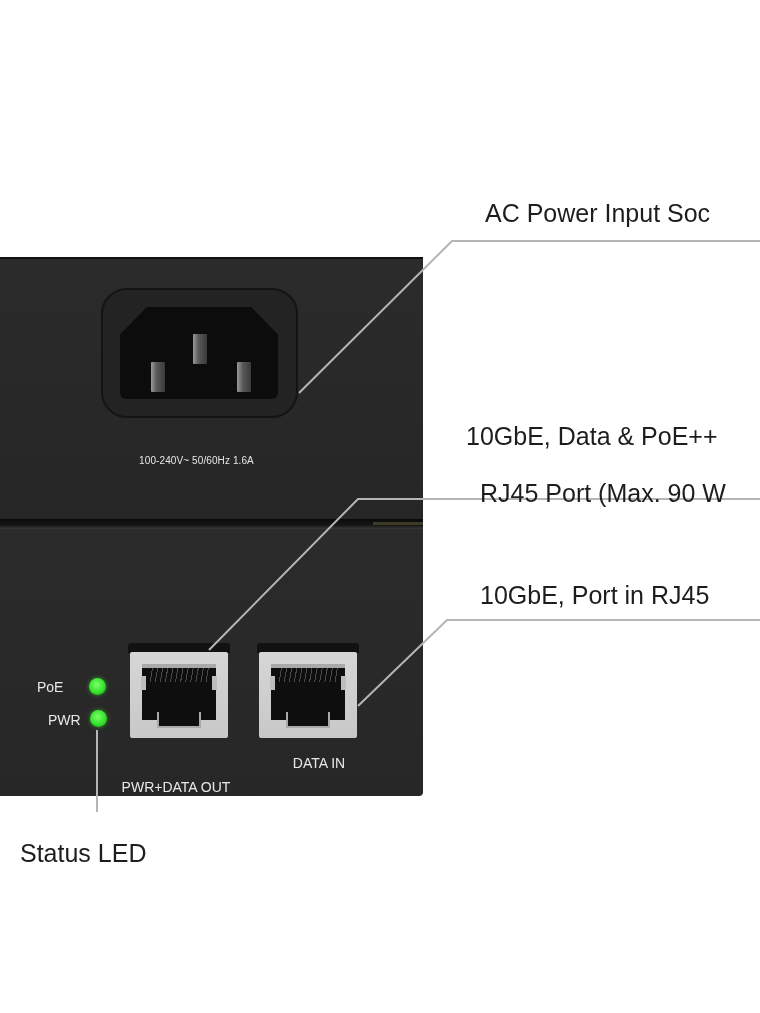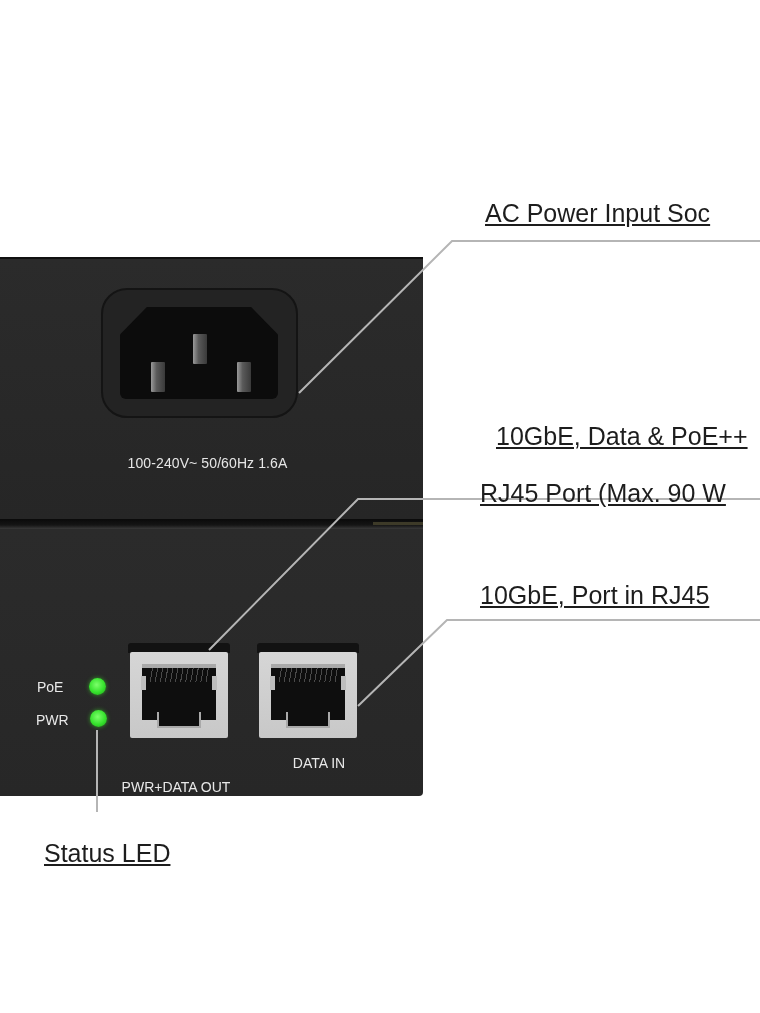--- a/index.html
+++ b/index.html
@@ -35,22 +35,22 @@
       background: #0c0c0c;
       clip-path: polygon(17% 0, 83% 0, 100% 30%, 100% 100%, 0 100%, 0 30%);
       border-radius: 6px;
     }
     .pin {
       position: absolute; width: 14px; height: 30px;
       background: linear-gradient(90deg, #9a9a9a 0%, #5a5a5a 40%, #3a3a3a 100%);
       border-radius: 1px;
     }
     .rating-label {
-      position: absolute; left: 12px; width: 391px; top: 455px; text-align: center;
-      color: #e6e6e6; font-size: 14px; letter-spacing: 0.1px;
+      position: absolute; left: 1px; width: 391px; top: 455px; text-align: center;
+      color: #e6e6e6; font-size: 10px; letter-spacing: 0.1px;
     }
     .led-label {
       position: absolute; color: #e8e8e8; font-size: 14px;
     }
     .led {
       position: absolute; width: 17px; height: 17px; border-radius: 50%;
       background: radial-gradient(circle at 45% 40%, #7cff6a 0%, #35e12c 55%, #1f9a18 100%);
       box-shadow: 0 0 4px rgba(60,230,40,0.6);
     }
     .port {
@@ -82,42 +82,41 @@
     }
     .port-clip {
       position: absolute; top: 24px; width: 5px; height: 14px; background: #bdbdbd;
     }
     .port-label {
       position: absolute; color: #e8e8e8; font-size: 14px; text-align: center;
     }
     .callout {
       position: absolute; color: #1d1d1d; font-size: 25px; white-space: nowrap;
       line-height: 1.25;
-      text-decoration: underline;
     }
     svg.lines { position: absolute; left: 0; top: 0; }
   </style>
 </head>
 <body>
 
 <div class="device-top"></div>
 <div class="ac-socket-outer"></div>
 <div class="ac-socket-inner"></div>
 <div class="pin" style="left:151px; top:362px;"></div>
 <div class="pin" style="left:193px; top:334px;"></div>
 <div class="pin" style="left:237px; top:362px;"></div>
 <div class="rating-label">100-240V~ 50/60Hz 1.6A</div>
 
 <div class="seam"></div>
 
 <div class="device-bottom"></div>
 
 <div class="led-label" style="left:37px; top:679px;">PoE</div>
 <div class="led" style="left:89px; top:678px;"></div>
-<div class="led-label" style="left:36px; top:712px;text-align:center;">PWR</div>
+<div class="led-label" style="left:48px; top:712px;text-align:center;">PWR</div>
 <div class="led" style="left:90px; top:710px;"></div>
 
 <div class="port" style="left:128px; top:643px;">
   <div class="port-lip"></div>
   <div class="port-frame">
     <div class="port-hole"></div>
     <div class="port-contacts"></div>
     <div class="port-clip" style="left:11px;"></div>
     <div class="port-clip" style="left:82px;"></div>
     <div class="port-key"></div>
@@ -138,16 +137,16 @@
 <div class="port-label" style="left:268px; top:755px; width:102px;">DATA IN</div>
 
 <svg class="lines" width="760" height="1013">
   <polyline points="299,393 452,241 760,241" fill="none" stroke="#b5b5b5" stroke-width="2"></polyline>
   <polyline points="209,650 358,499 760,499" fill="none" stroke="#b5b5b5" stroke-width="2"></polyline>
   <polyline points="358,706 447,620 760,620" fill="none" stroke="#b5b5b5" stroke-width="2"></polyline>
   <polyline points="97,730 97,812" fill="none" stroke="#b5b5b5" stroke-width="2"></polyline>
 </svg>
 
 <div class="callout" style="left:485px; top:198px;">AC Power Input Soc</div>
-<div class="callout" style="left:496px; top:421px;">10GbE, Data &amp; PoE++</div>
+<div class="callout" style="left:466px; top:421px;">10GbE, Data &amp; PoE++</div>
 <div class="callout" style="left:480px; top:455px;margin-top:23px;">RJ45 Port (Max. 90 W</div>
 <div class="callout" style="left:480px; top:580px;">10GbE, Port in RJ45</div>
-<div class="callout" style="left:20px; top:838px;margin-left:24px;">Status LED</div>
+<div class="callout" style="left:20px; top:838px;">Status LED</div>
 
 </body></html>

